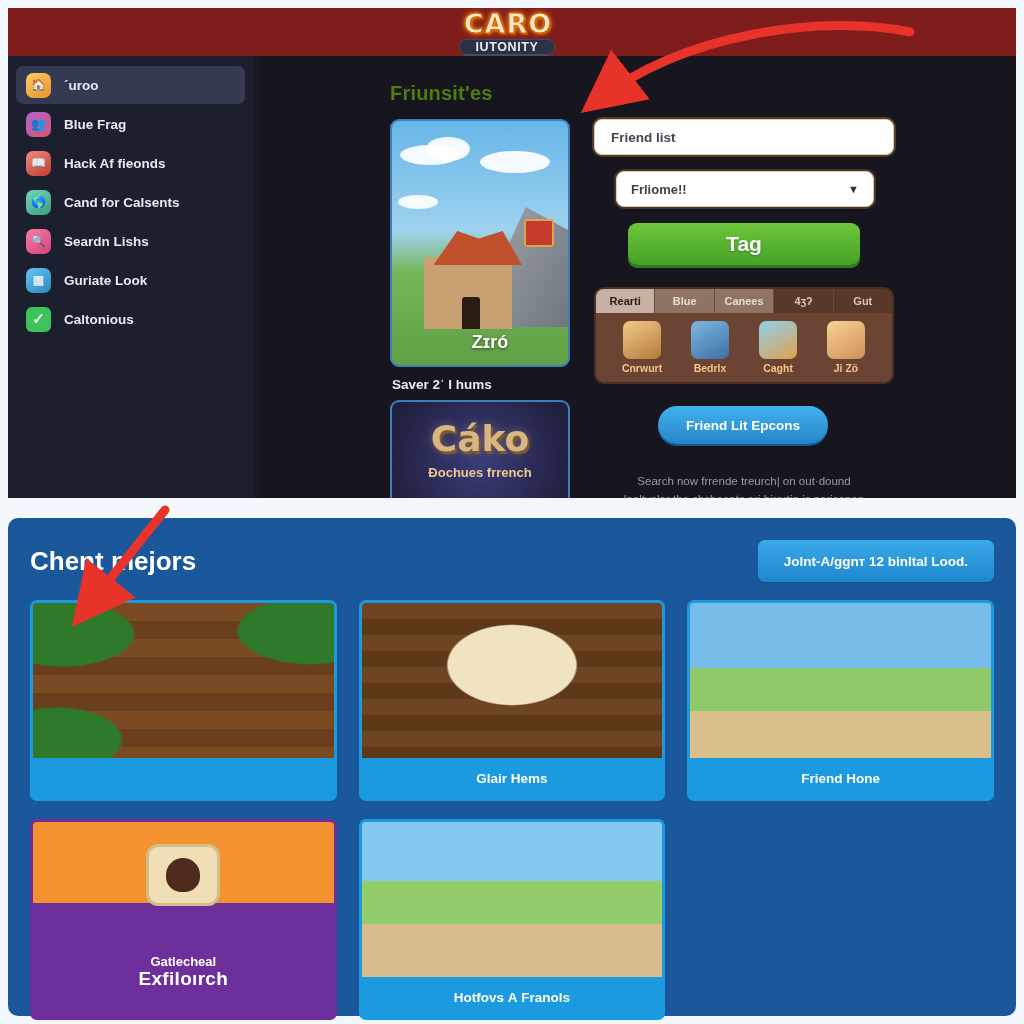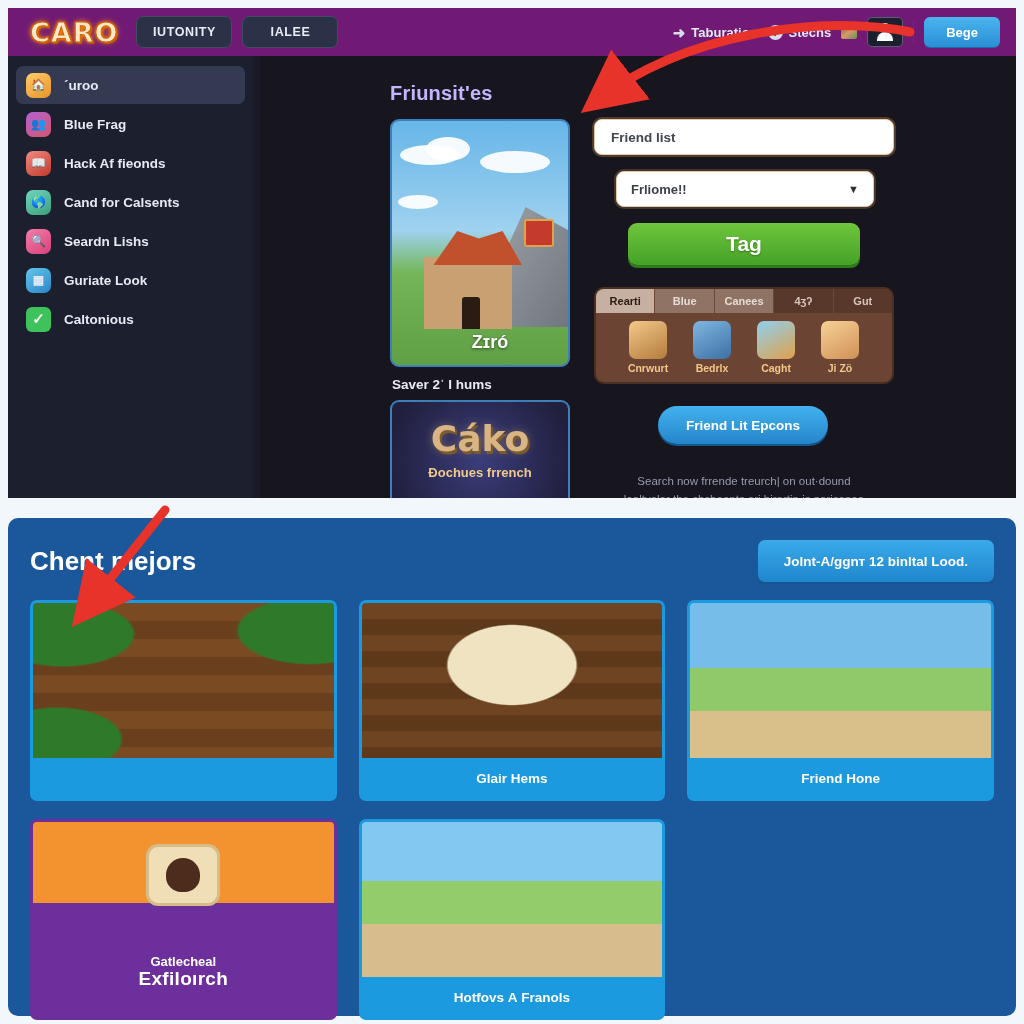--- a/index.html
+++ b/index.html
@@ -13,23 +13,24 @@
 
   
   .app-panel {
     position: absolute; left: 8px; top: 8px;
     width: 1008px; height: 490px;
     background: #191a26;
     overflow: hidden;
   }
   .topbar {
     position: absolute; left: 0; top: 0; width: 100%; height: 48px;
-    background: #701a75;
+    background: #7f1d1d;
     display: flex; align-items: center;
     padding: 0 12px;
+    flex-direction: column;
   }
   .logo {
     font-family: "DejaVu Sans", sans-serif;
     font-weight: 900; font-size: 27px; letter-spacing: 1px;
     color: #ffe9c9;
     text-shadow: 0 0 6px #ff8a12, 0 0 3px #ff7a00, 2px 2px 0 #a34a00;
     margin: 0 18px 0 10px;
     -webkit-text-stroke: 1px #d06200;
   }
   .topnav-btn {
@@ -113,21 +114,21 @@
          border-radius: 6px; }
 
   
   .content {
     position: absolute; left: 252px; top: 48px;
     width: 756px; height: 442px;
     background: #17161f;
     padding: 26px 0 0 130px;
   }
   .section-title {
-    color: #c4b5fd; font-size: 20px; font-weight: 800; letter-spacing: .2px;
+    color: #4d7c0f; font-size: 20px; font-weight: 800; letter-spacing: .2px;
     margin-bottom: 14px;
   }
   .cols { display: flex; gap: 24px; }
 
   .game-card {
     width: 180px; height: 248px; border-radius: 9px;
     border: 2px solid #3d7fb8; overflow: hidden; position: relative;
     background: linear-gradient(180deg,#67b6e8 0%,#9fd2ef 45%,#74b659 62%,#5f9f45 100%);
   }
   .gc-cloud {
@@ -215,22 +216,22 @@
   .tabs-row { display: flex; height: 24px; background: #58382a; }
   .tab {
     flex: 1; display: flex; align-items: center; justify-content: center;
     color: #d8c6b8; font-size: 11px; font-weight: 700;
     border-right: 1px solid #6e4836;
   }
   .tab:last-child { border-right: 0; }
   .tab.active { background: #c5b0a1; color: #2a1a12; }
   .tab.muted { background: #8f7466; color: #e7dcd3; }
   .avatars-row {
-    display: flex; padding: 8px 6px 8px;
-    justify-content: center;
+    display: flex; padding: 8px 14px 8px;
+    justify-content: space-between;
   }
   .av-cell { width: 64px; text-align: center; }
   .av-img {
     width: 38px; height: 38px; margin: 0 auto 3px;
     border-radius: 7px;
   }
   .av1 { background: linear-gradient(150deg,#f3c98a,#b37b3c); }
   .av2 { background: linear-gradient(150deg,#7fb7e0,#3c6fa5); }
   .av3 { background: linear-gradient(150deg,#8fd0ef,#e0a14a); }
   .av4 { background: linear-gradient(150deg,#f7d396,#cf8f58); }

